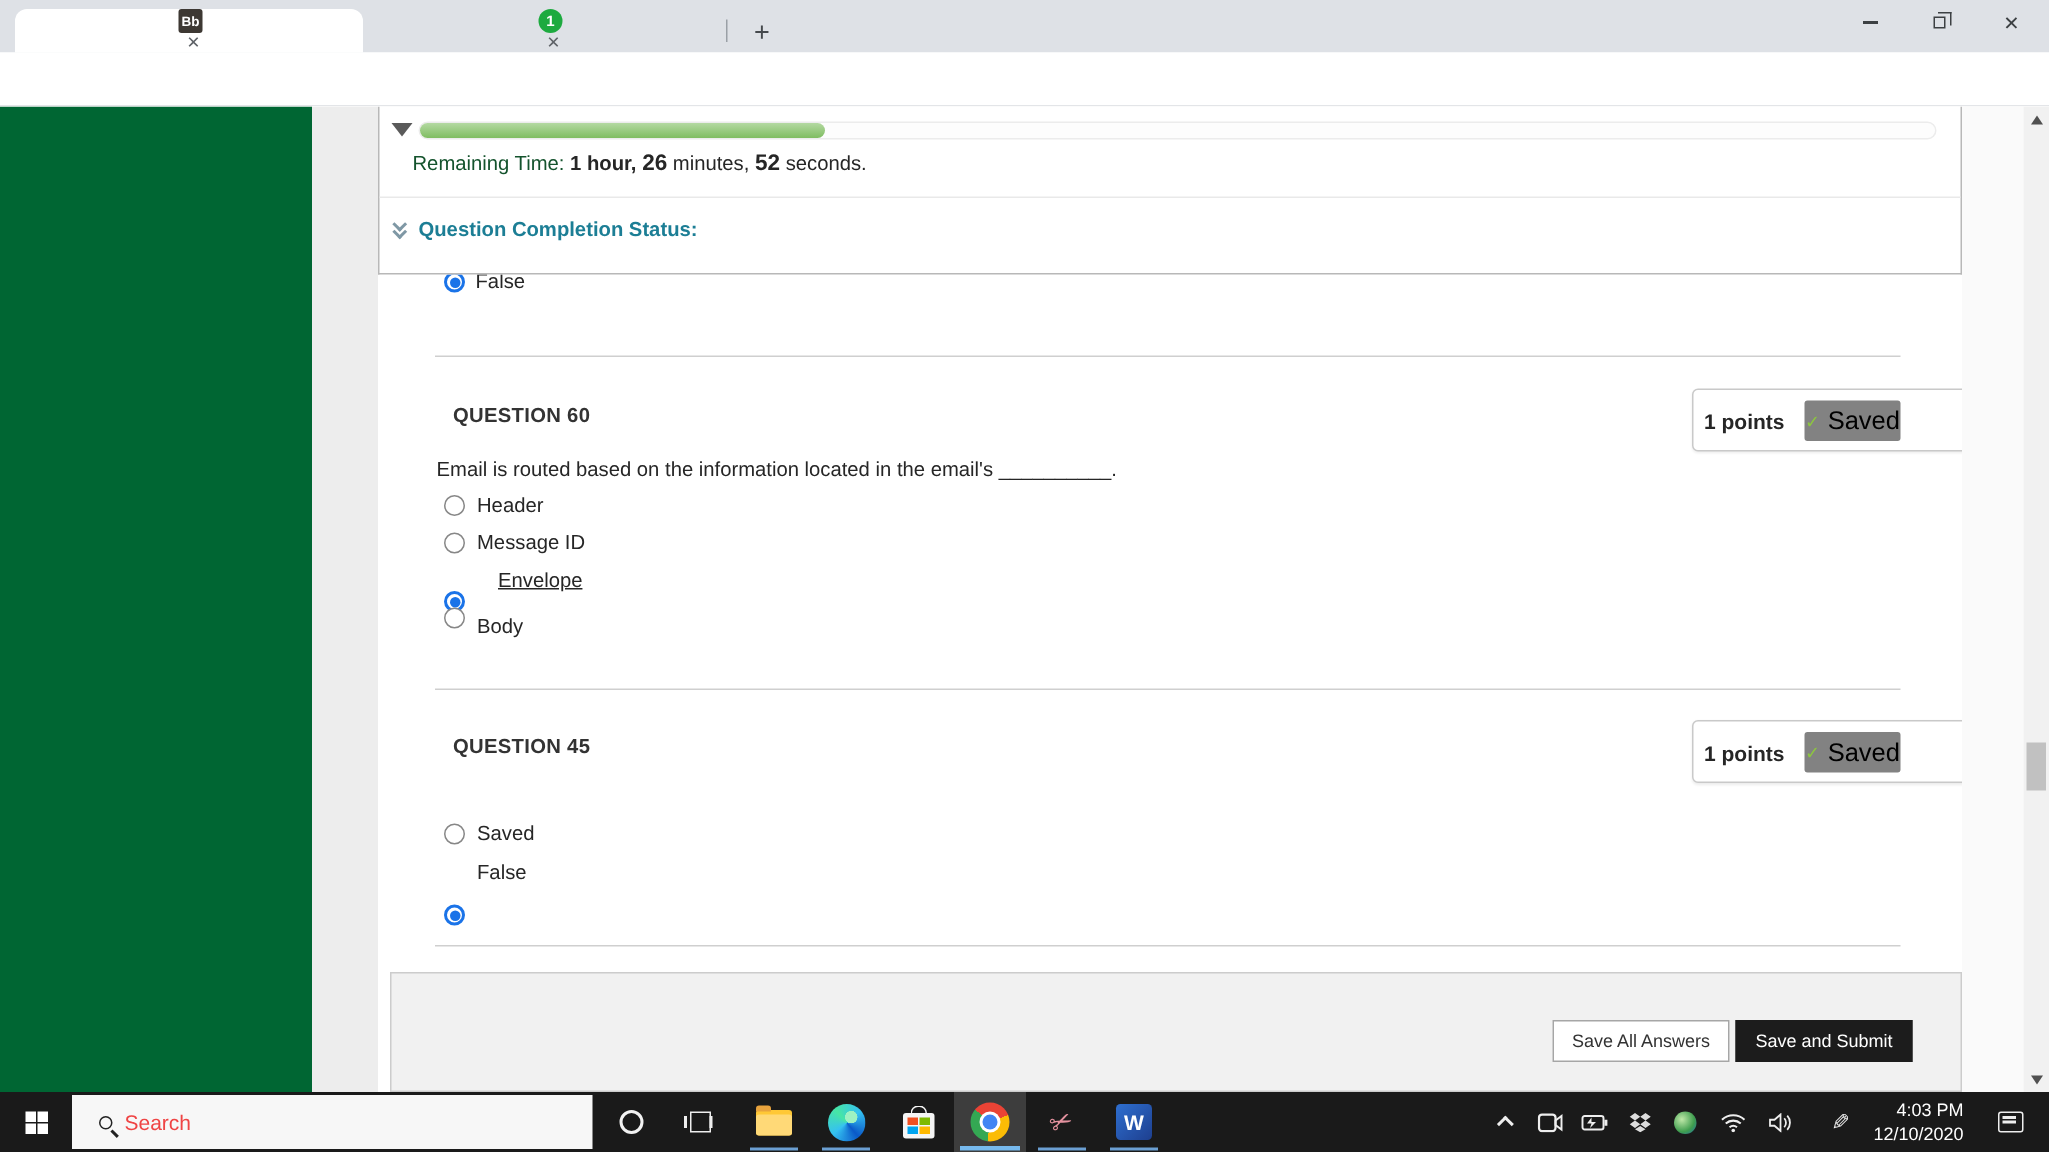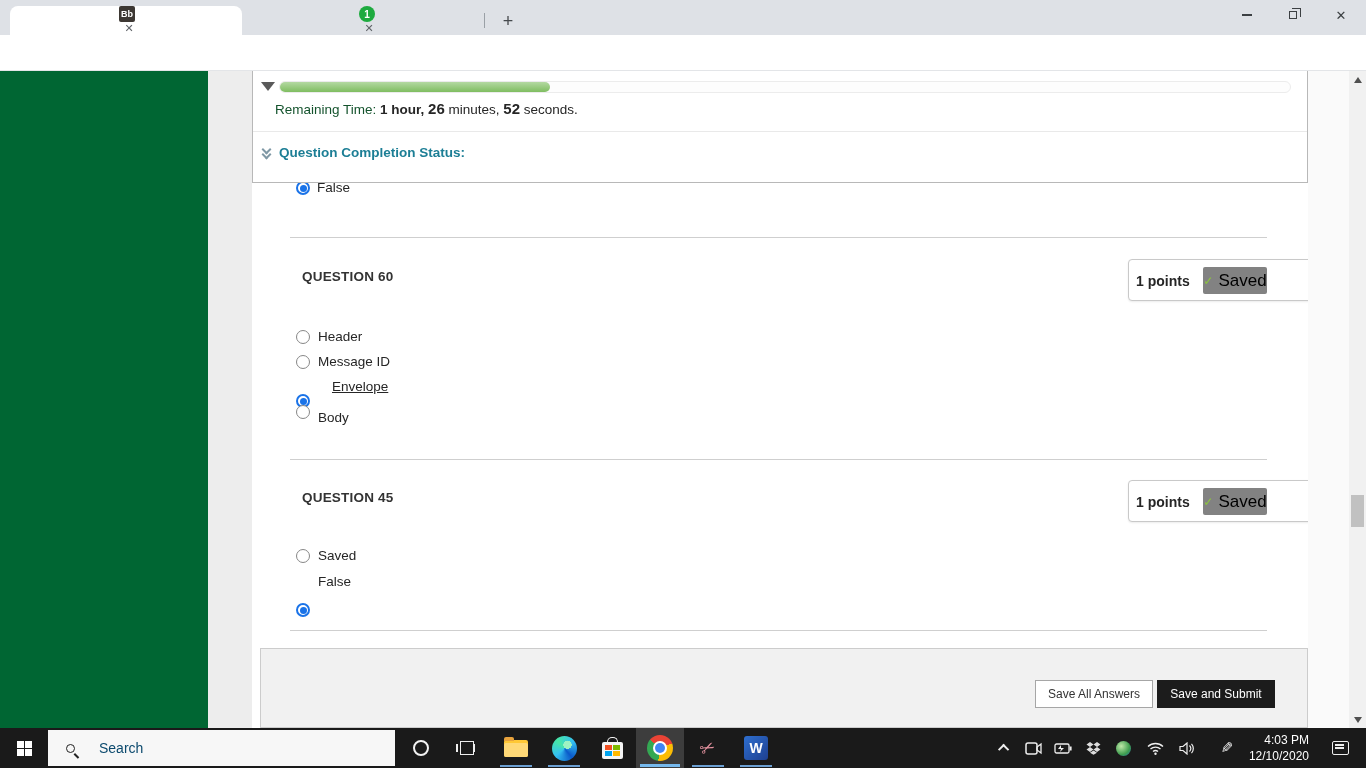--- a/index.html
+++ b/index.html
@@ -93,21 +93,21 @@
   #sb-thumb { left:2px; top:424px; width:13px; height:32px; background:#c1c1c1; }
 
   
   #taskbar { left:0; top:728px; width:1366px; height:40px; background:#1a1a1a; }
   #start-btn { left:0; top:0; width:48px; height:40px; display:flex; align-items:center; justify-content:center; }
   .win-logo { width:15px; height:15px; display:grid; grid-template-columns:7px 7px; grid-template-rows:7px 7px; gap:1px; }
   .win-logo span { background:#fff; }
   #search-box { left:48px; top:2px; width:347px; height:36px; background:#f7f7f7; display:flex; align-items:center; }
   .mag { width:9px; height:9px; border:1.5px solid #222; border-radius:50%; position:relative; margin-left:18px; }
   .mag:before { content:""; position:absolute; left:8px; top:8px; width:6px; height:1.5px; background:#222; transform:rotate(45deg); transform-origin:0 0; }
-  #search-text { font-size:14px; color:#0c4a6e; margin-left:24px; }
+  #search-text { font-size:14px; color:#ef4444; margin-left:8px; }
   #cortana-btn { left:398px; top:0; width:46px; height:40px; display:flex; align-items:center; justify-content:center; }
   .cortana-ring { width:16px; height:16px; border:2px solid #f2f2f2; border-radius:50%; }
   #taskview-btn { left:444px; top:0; width:46px; height:40px; display:flex; align-items:center; justify-content:center; }
   .tv-icon { width:14px; height:14px; border:1.5px solid #eee; position:relative; }
   .tv-icon:before { content:""; position:absolute; left:-5px; top:2px; width:2px; height:8px; background:#eee; box-shadow:17px 0 0 #eee; }
   .task-icon { top:0; width:48px; height:40px; display:flex; align-items:center; justify-content:center; }
   .task-icon.active-app { background:#3d3d3d; }
   .underline { top:37px; height:2px; background:#6b9fd2; }
   .underline.bright { background:#76b9ed; height:3px; top:36px; }
 
@@ -222,20 +222,21 @@
       <div class="abs divider" style="top:166px;"></div>
 
       <div class="abs pts-box" style="top:188px;">
         <div class="abs pts-text" style="left:7px;top:13px;">1 points</div>
         <div class="abs saved-badge" style="left:74px;top:7px;">
           <span class="saved-check">✓</span>
           <span class="saved-text">Saved</span>
         </div>
       </div>
       <div class="abs q-heading" style="left:50px;top:198px;">QUESTION 60</div>
+      <div class="abs q-text" style="left:39px;top:234px;">Email is routed based on the information located in the email's __________.</div>
       <div class="abs radio" style="left:44px;top:259px;"></div>
       <div class="abs opt-label" style="left:66px;top:258px;">Header</div>
       <div class="abs radio" style="left:44px;top:284px;"></div>
       <div class="abs opt-label" style="left:66px;top:283px;">Message ID</div>
       <div class="abs radio sel" style="left:44px;top:309px;"></div>
       <div class="abs opt-label" style="left:80px;top:308px;text-decoration:underline;">Envelope</div>
       <div class="abs radio" style="left:44px;top:334px;"></div>
       <div class="abs opt-label" style="left:66px;top:339px;">Body</div>
 
       <div class="abs divider" style="top:388px;"></div>

